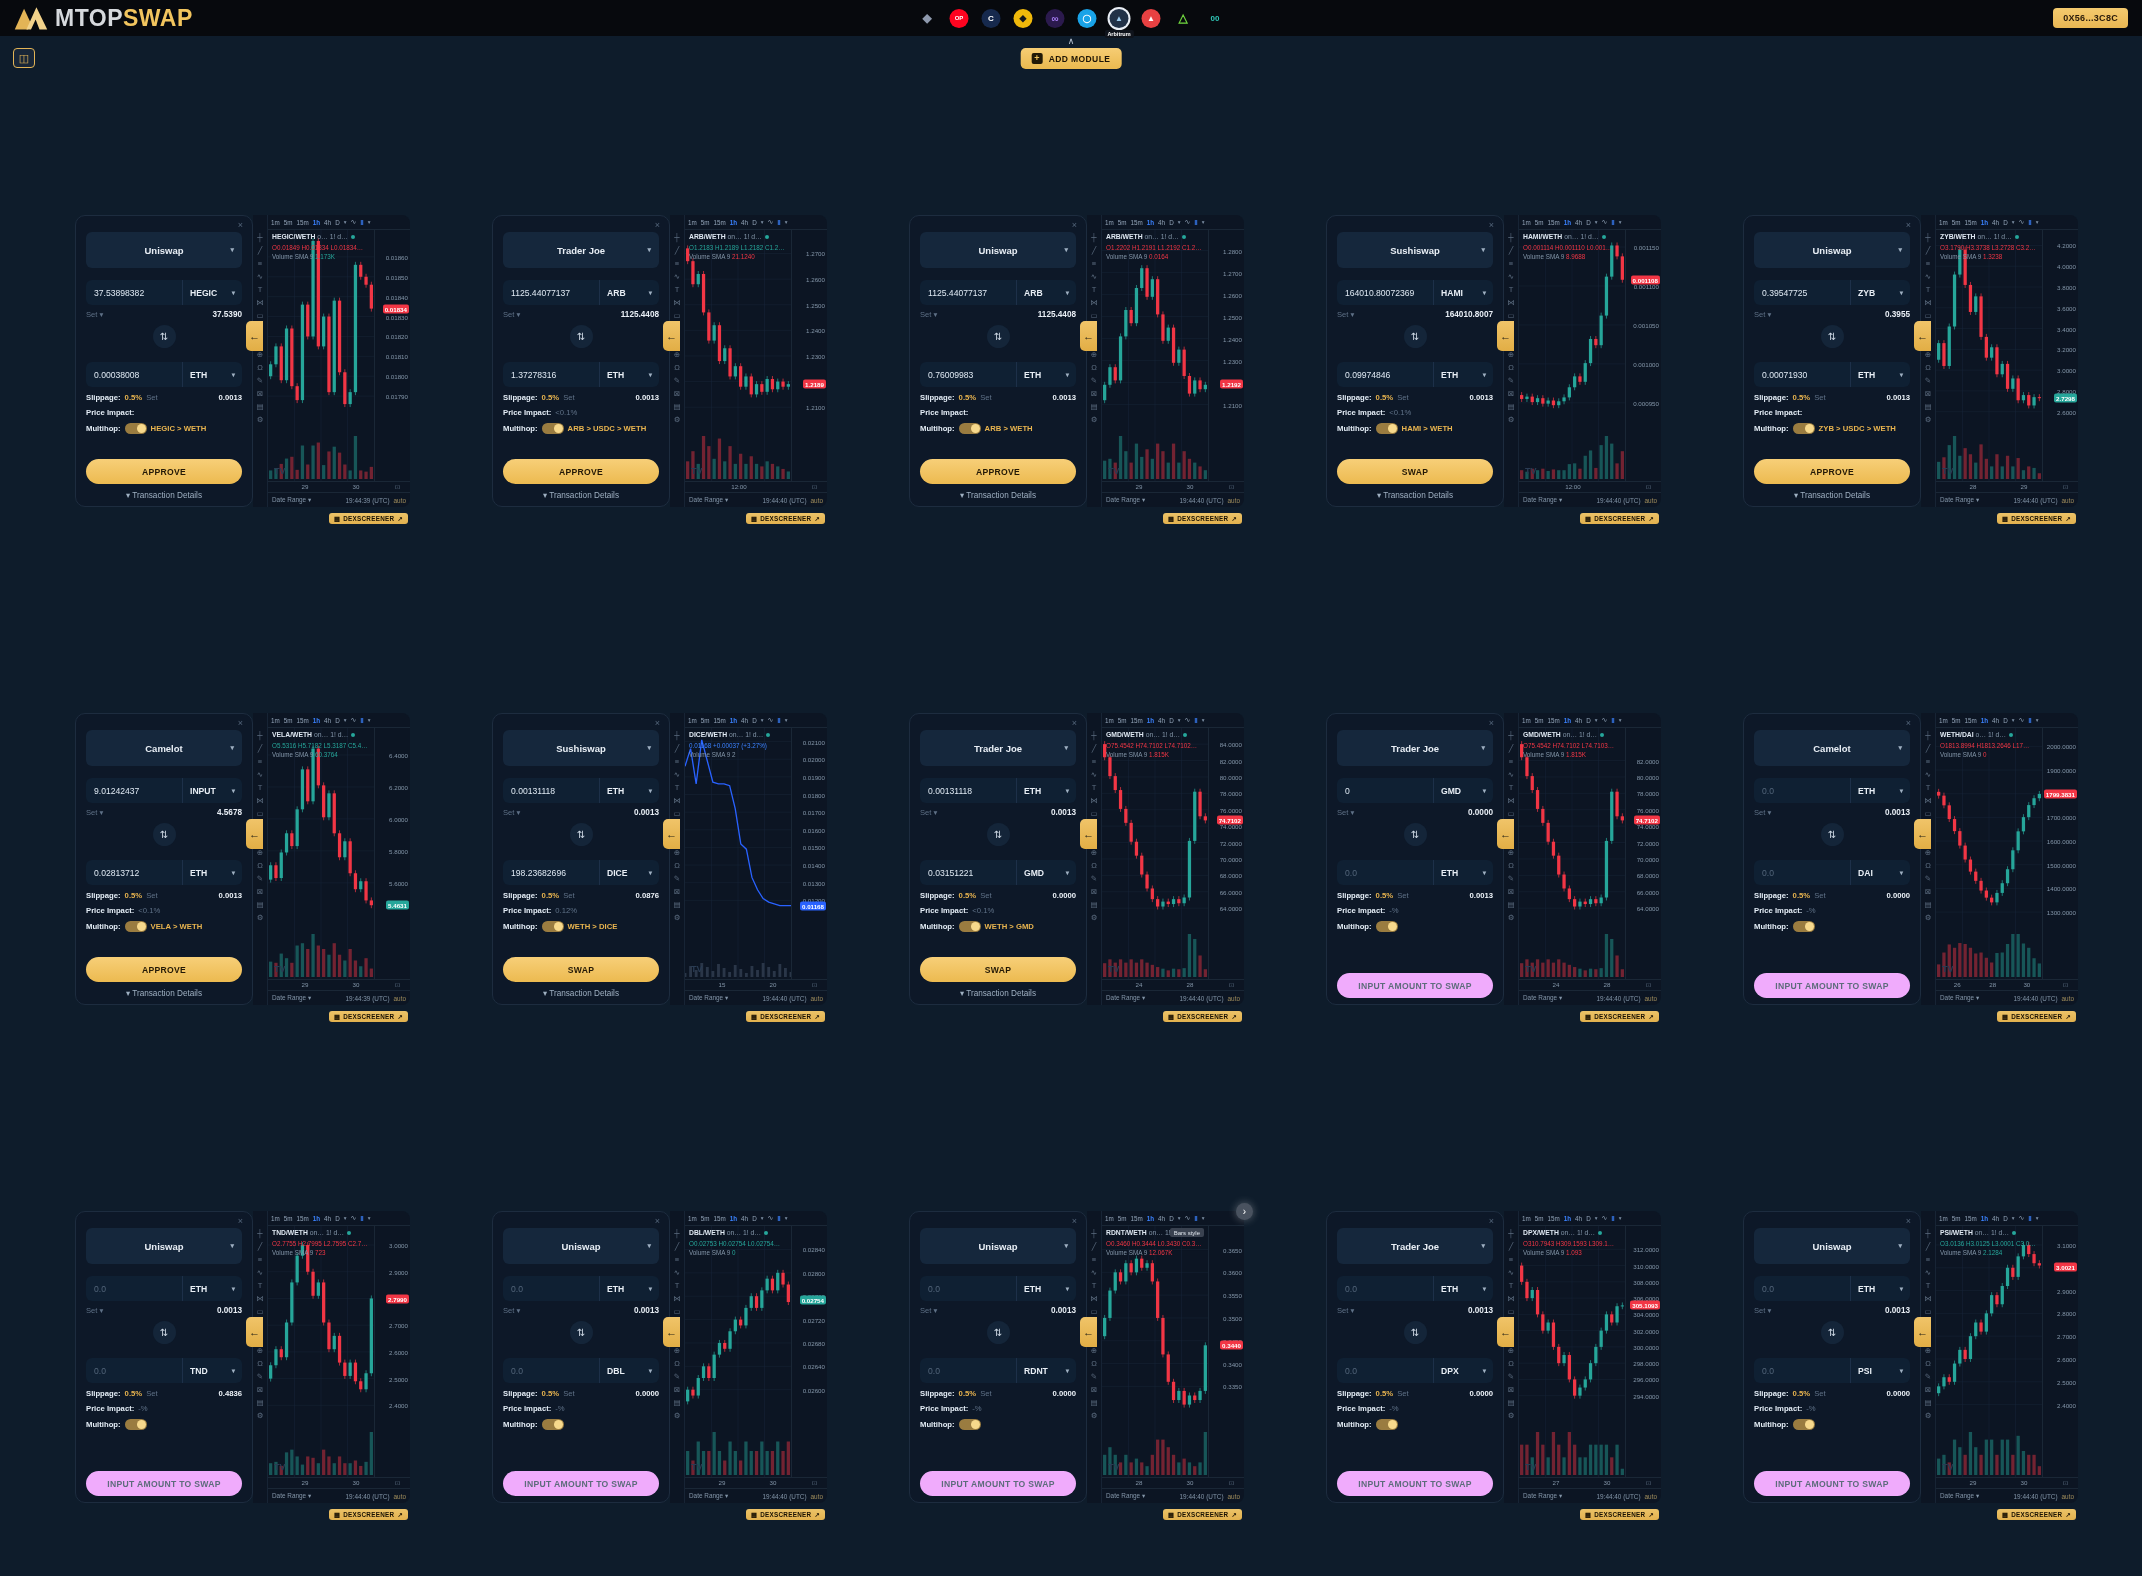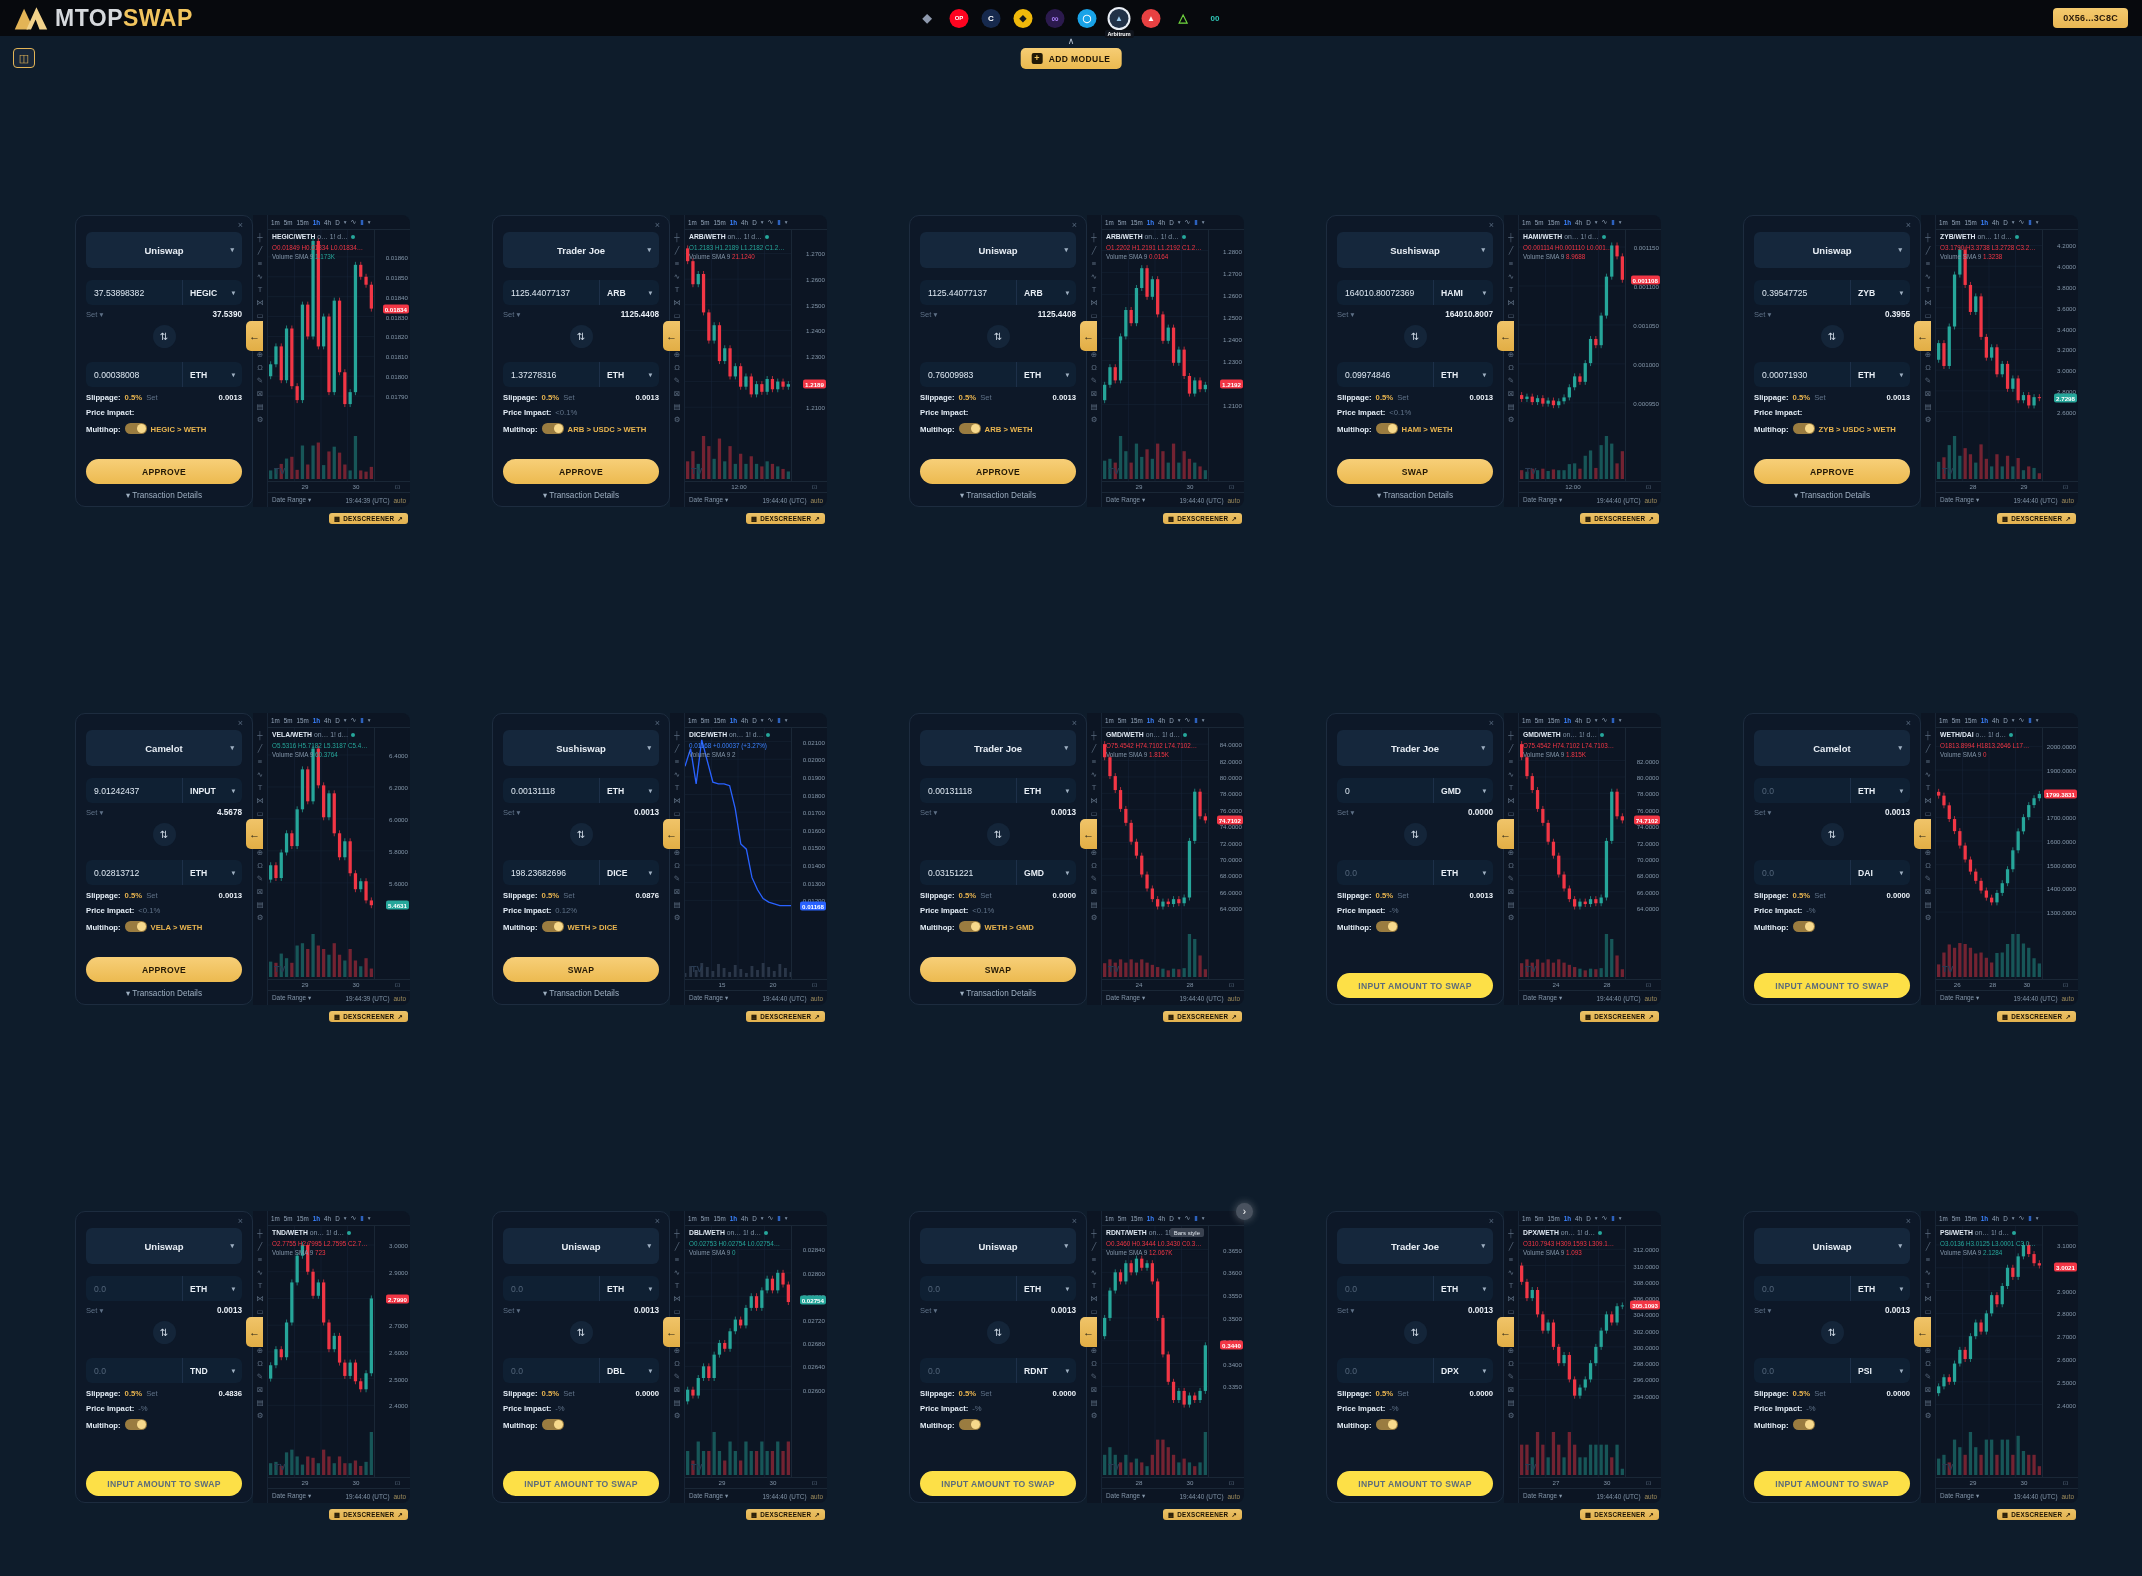--- a/index.html
+++ b/index.html
@@ -32,28 +32,28 @@
   .sel-caret { position:absolute; right:8px; color:#9fb0c2; font-size:7px; }
   .amt-row { height:25px; flex:none; background:#0f2033; border-radius:6px; display:flex; align-items:center; margin-top:12px; }
   .amt-row .val { flex:1; padding-left:8px; font-size:8.6px; color:#dfe9f3; overflow:hidden; white-space:nowrap; }
   .amt-row .val.muted { color:#53657a; }
   .tok { width:60px; flex:none; height:100%; display:flex; align-items:center; justify-content:space-between; padding:0 7px; border-left:1px solid #1d3049; font-size:8.6px; font-weight:bold; color:#e8eef5; }
   .tok .caret { color:#9fb0c2; font-size:6.5px; }
   .set-row { display:flex; justify-content:space-between; align-items:center; margin-top:5px; font-size:7.6px; color:#5f7187; }
   .set-row .bal { color:#e8eef5; font-weight:bold; font-size:8.2px; }
   .dir-row { display:flex; justify-content:center; margin:6px 0 2px; }
   .dir-btn { width:23px; height:23px; border-radius:50%; background:#142539; color:#cfdae6; font-size:10px; display:flex; align-items:center; justify-content:center; cursor:pointer; }
-  .meta-row { display:flex; align-items:flex-end; gap:4px; margin-top:6px; font-size:7.7px; color:#e4edf6; font-weight:bold; white-space:nowrap; }
+  .meta-row { display:flex; align-items:center; gap:4px; margin-top:6px; font-size:7.7px; color:#e4edf6; font-weight:bold; white-space:nowrap; }
   .meta-row .gold { color:#e8b44f; }
   .meta-row .gray { color:#5f7187; font-weight:normal; }
   .meta-row .right { margin-left:auto; color:#eef4fa; }
   .toggle { position:relative; width:22px; height:11px; border-radius:6px; background:#9a7c40; flex:none; cursor:pointer; }
   .toggle::after { content:""; position:absolute; right:1px; top:1px; width:9px; height:9px; border-radius:50%; background:#f7d98c; }
   .action { margin-top:auto; height:25px; flex:none; border:none; border-radius:13px; background:linear-gradient(#f7cf78,#ecba50); color:#231806; font-weight:bold; font-size:8.6px; letter-spacing:.3px; font-family:inherit; cursor:pointer; }
-  .action.disabled { background:#fde047; color:#5d6c7b; }
+  .action.disabled { background:#f0abfc; color:#5d6c7b; }
   .txrow { margin-top:6px; text-align:center; font-size:8.2px; color:#9fb0c2; cursor:pointer; flex:none; }
 
   .collapse-tab { position:absolute; left:171px; top:106px; width:17px; height:30px; background:linear-gradient(#f0c469,#e2ae45); border-radius:5px 0 0 5px; display:flex; align-items:center; justify-content:center; color:#232017; font-weight:bold; font-size:11px; z-index:3; cursor:pointer; }
 
   
   .chart-wrap { position:relative; width:157px; height:100%; background:#0c1523; border-radius:0 8px 8px 0; display:flex; overflow:hidden; }
   .draw-toolbar { width:15px; flex:none; display:flex; flex-direction:column; align-items:center; padding-top:18px; gap:4px; border-right:1px solid #172435; }
   .tool { font-size:7.5px; color:#6f8196; opacity:.8; line-height:1.2; cursor:pointer; }
   .chart-main { flex:1; display:flex; flex-direction:column; position:relative; min-width:0; }
   .tf-bar { height:15px; flex:none; display:flex; align-items:center; gap:4px; padding:0 3px; font-size:6.3px; color:#93a4b8; border-bottom:1px solid #1a2736; overflow:hidden; }

